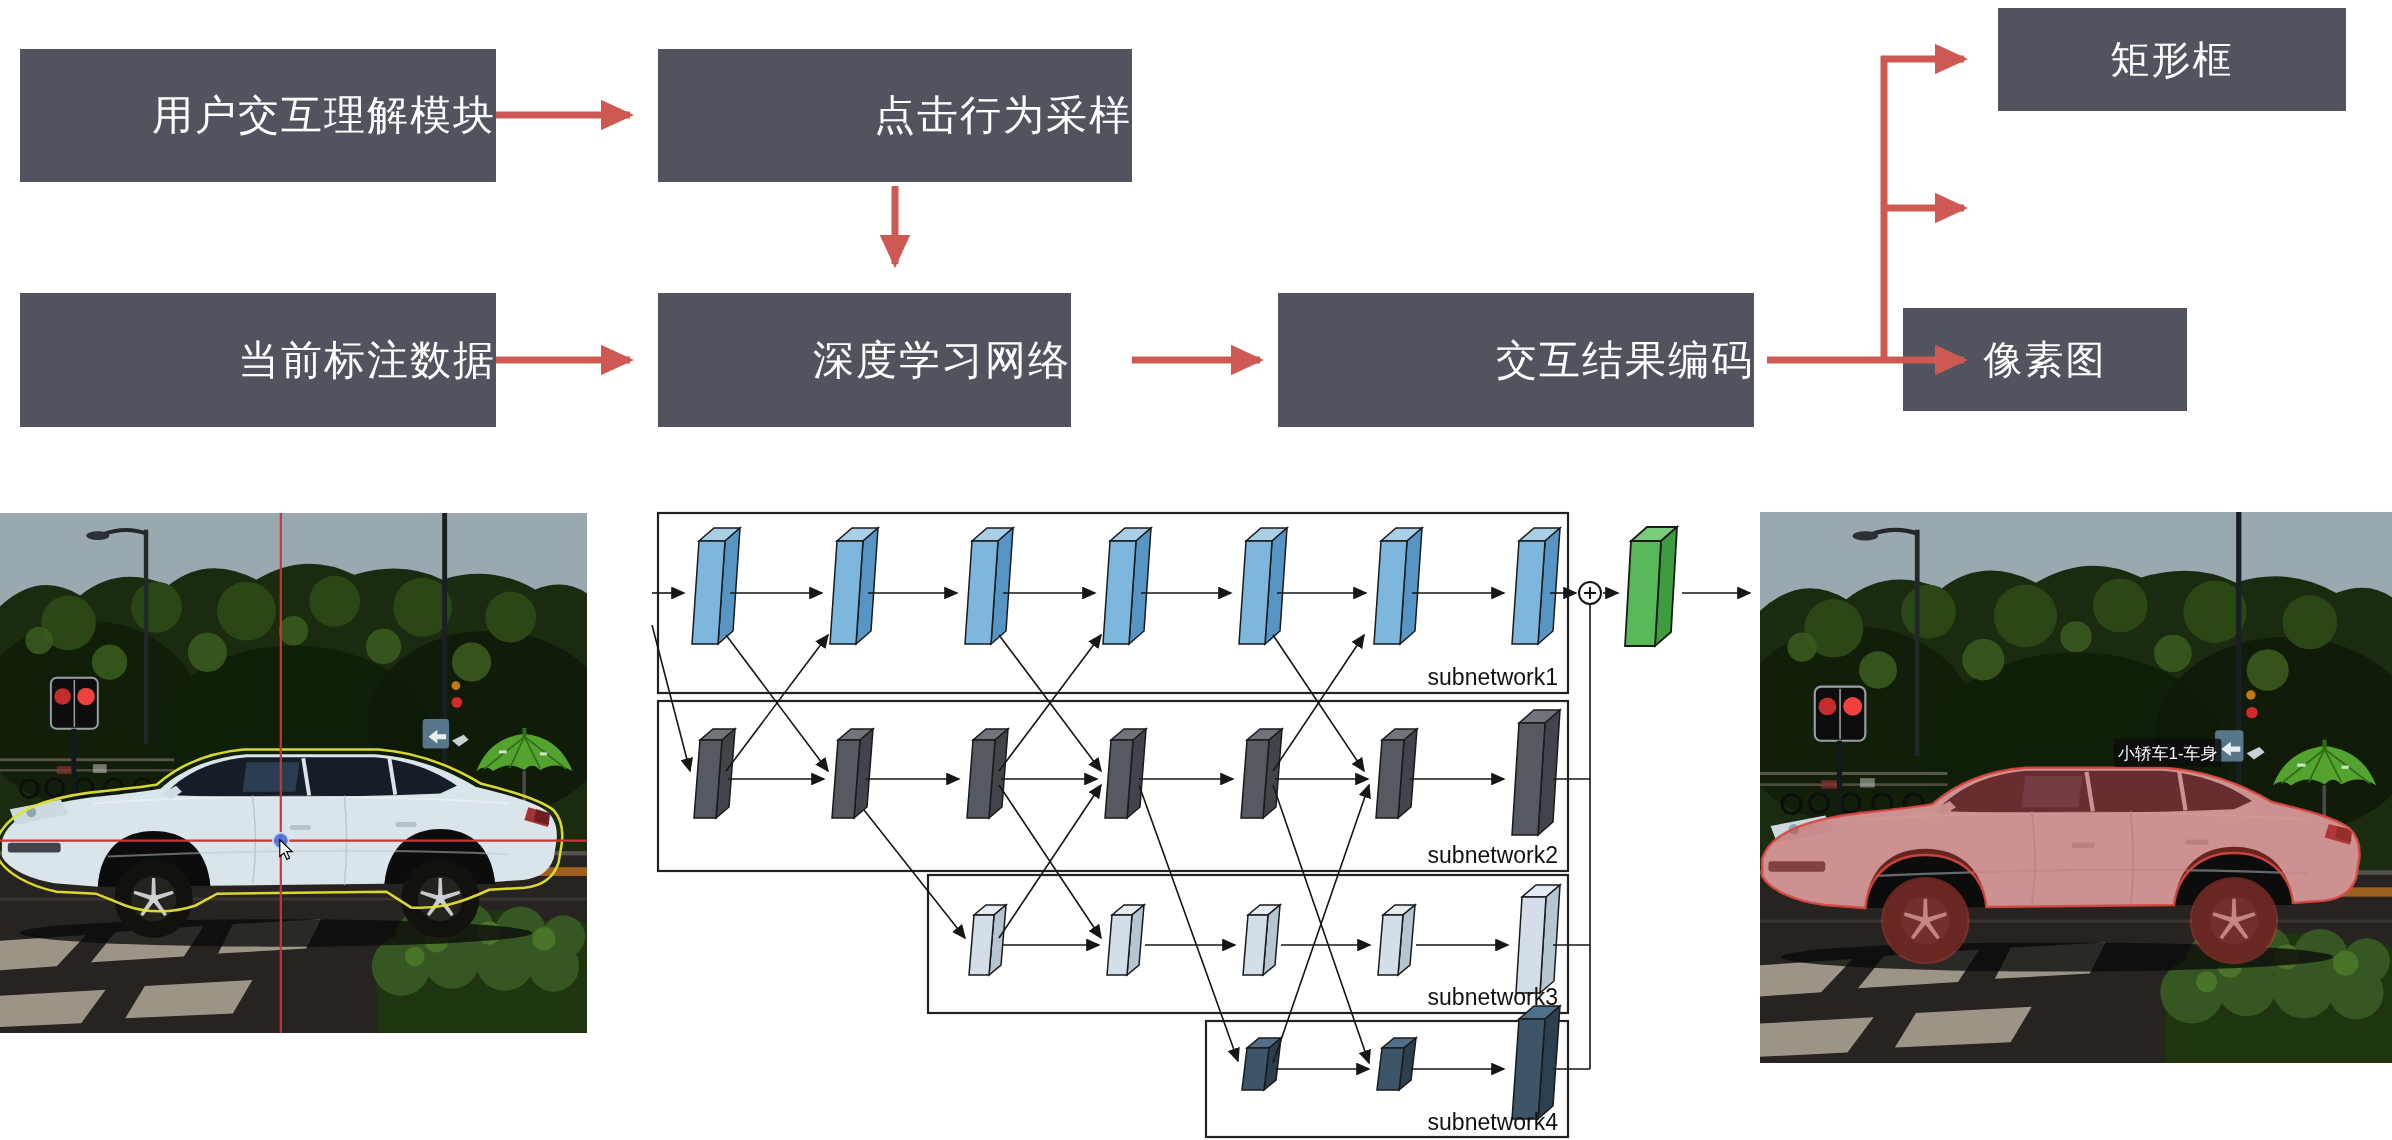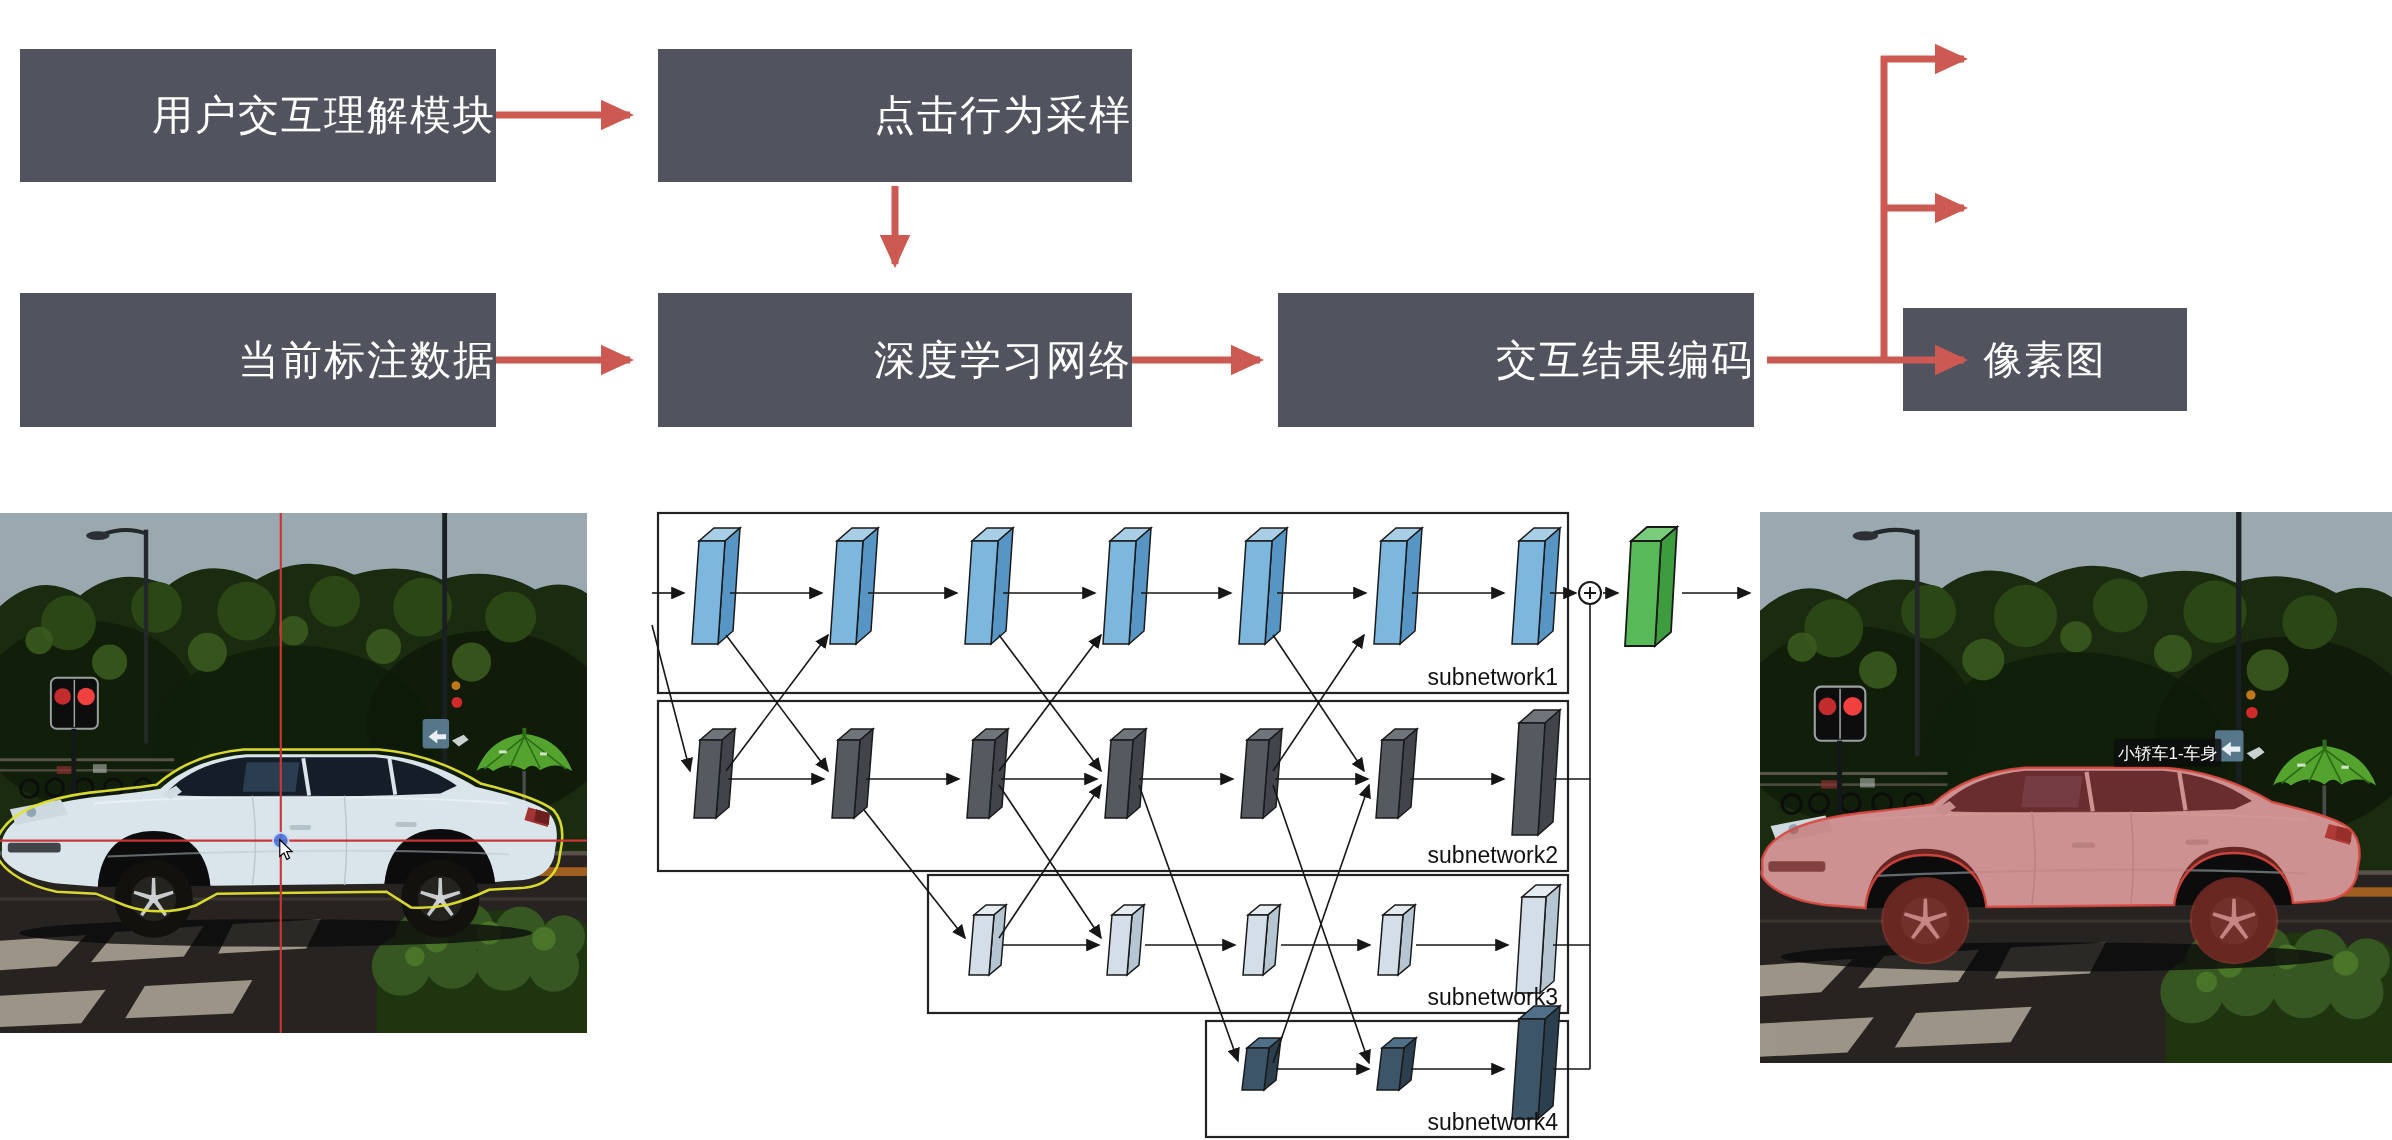--- a/index.html
+++ b/index.html
@@ -209,25 +209,28 @@
 
   <div class="fc-node" style="left:20px;top:49px;width:476px;height:133px">
     <span>用户交互理解模块</span>
   </div>
   <div class="fc-node" style="left:658px;top:49px;width:474px;height:133px">
     <span>点击行为采样</span>
   </div>
   <div class="fc-node" style="left:20px;top:293px;width:476px;height:134px">
     <span>当前标注数据</span>
   </div>
-  <div class="fc-node" style="left:658px;top:293px;width:474px;height:134px">
+  <div class="fc-node" style="left:658px;top:293px;width:413px;height:134px">
     <span>深度学习网络</span>
   </div>
   <div class="fc-node" style="left:1278px;top:293px;width:476px;height:134px">
     <span>交互结果编码</span>
+  </div>
+  <div class="fc-out" style="left:1998px;top:8px;width:348px;height:103px">
+    <span>矩形框</span>
   </div>
   <div class="fc-out" style="left:1903px;top:308px;width:284px;height:103px">
     <span>像素图</span>
   </div>
 
   <svg class="abs" style="left:0;top:0" width="2392" height="470" viewBox="0 0 2392 470">
     <defs>
       <marker id="rh" markerWidth="4.8" markerHeight="4.4" refX="4.2" refY="2.2" orient="auto">
         <path d="M0,0 L4.8,2.2 L0,4.4 Z" fill="#cd5a52"></path>
       </marker>

